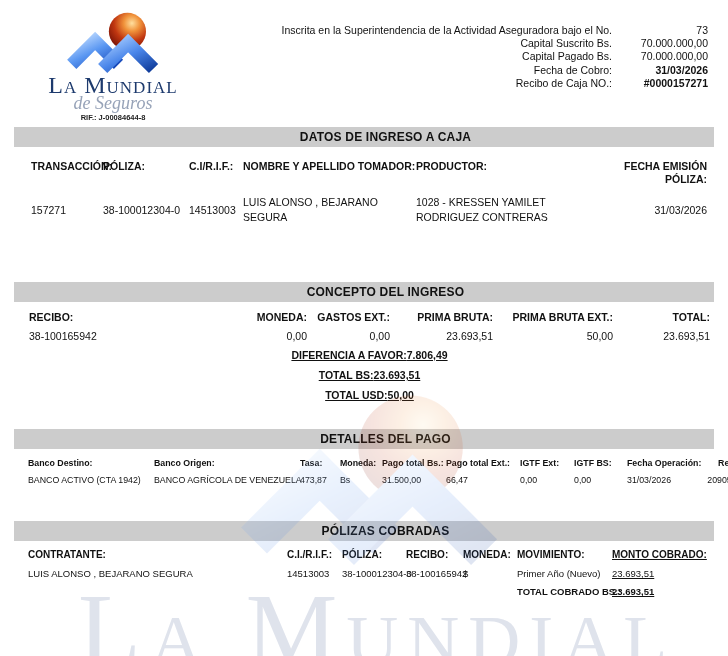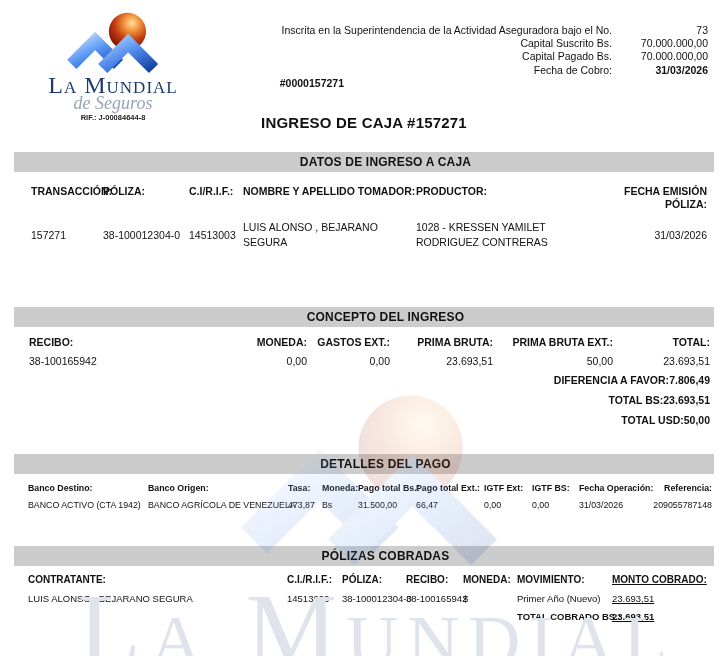--- a/index.html
+++ b/index.html
@@ -42,24 +42,24 @@
   .datos-vals { margin-top:9px; align-items:center; }
   .col-right { text-align:right; }
 
   
   .concepto-grid { display:grid; grid-template-columns:218px 60px 83px 103px 120px 97px; margin:0 18px 0 29px; }
   .concepto-grid > div { font-size:10.5px; line-height:13px; }
   .concepto-grid.head > div { font-weight:bold; }
   .concepto-grid > div:nth-child(n+2) { text-align:right; }
   .concepto-head { margin-top:9px; }
   .concepto-vals { margin-top:6px; }
-  .sum-row { display:flex; justify-content:flex-end; margin:6px 18px 0 29px; font-size:10.5px; font-weight:bold; line-height:13px; }
-
-  
-  .detalles-grid { display:grid; grid-template-columns:120px 140px 34px 36px 58px 68px 48px 47px 63px 70px; margin:0 16px 0 28px; }
+  .sum-row { display:flex; justify-content:center; margin:6px 18px 0 29px; font-size:10.5px; font-weight:bold; line-height:13px;text-decoration:underline; }
+
+  
+  .detalles-grid { display:grid; grid-template-columns:120px 140px 34px 36px 58px 68px 48px 47px 63px 70px; margin:0 16px 0 28px;gap:6px; }
   .detalles-grid > div { font-size:8.8px; line-height:11px; white-space:nowrap; }
   .detalles-grid.head > div { font-weight:bold; }
   .detalles-grid > div:last-child { text-align:right; }
   .detalles-head { margin-top:9px; }
   .detalles-vals { margin-top:6px; }
 
   
   .polizas-grid { display:grid; grid-template-columns:259px 55px 64px 57px 54px 95px 100px; margin:0 33px 0 28px; }
   .polizas-grid > div { font-size:9.5px; line-height:12px; white-space:nowrap; }
   .polizas-grid.head > div { font-size:10px; font-weight:bold; }
@@ -120,26 +120,26 @@
       </div>
       <div class="reg-row">
         <div class="reg-label">Capital Pagado Bs.</div>
         <div class="reg-value">70.000.000,00</div>
       </div>
       <div class="reg-row bold">
         <div class="reg-label">Fecha de Cobro:</div>
         <div class="reg-value">31/03/2026</div>
       </div>
       <div class="reg-row bold">
+        <div class="reg-label">Recibo de Caja NO.:</div>
         <div class="reg-value">#0000157271</div>
       </div>
     </div>
   </div>
 
-  <div class="doc-title">INGRESO DE CAJA #157271</div>
 
   <div class="bar bar1">DATOS DE INGRESO A CAJA</div>
 
   <div class="datos-grid datos-head">
     <div class="h">TRANSACCIÓN:</div>
     <div class="h">PÓLIZA:</div>
     <div class="h">C.I/R.I.F.:</div>
     <div class="h">NOMBRE Y APELLIDO TOMADOR:</div>
     <div class="h">PRODUCTOR:</div>
     <div class="h col-right">

